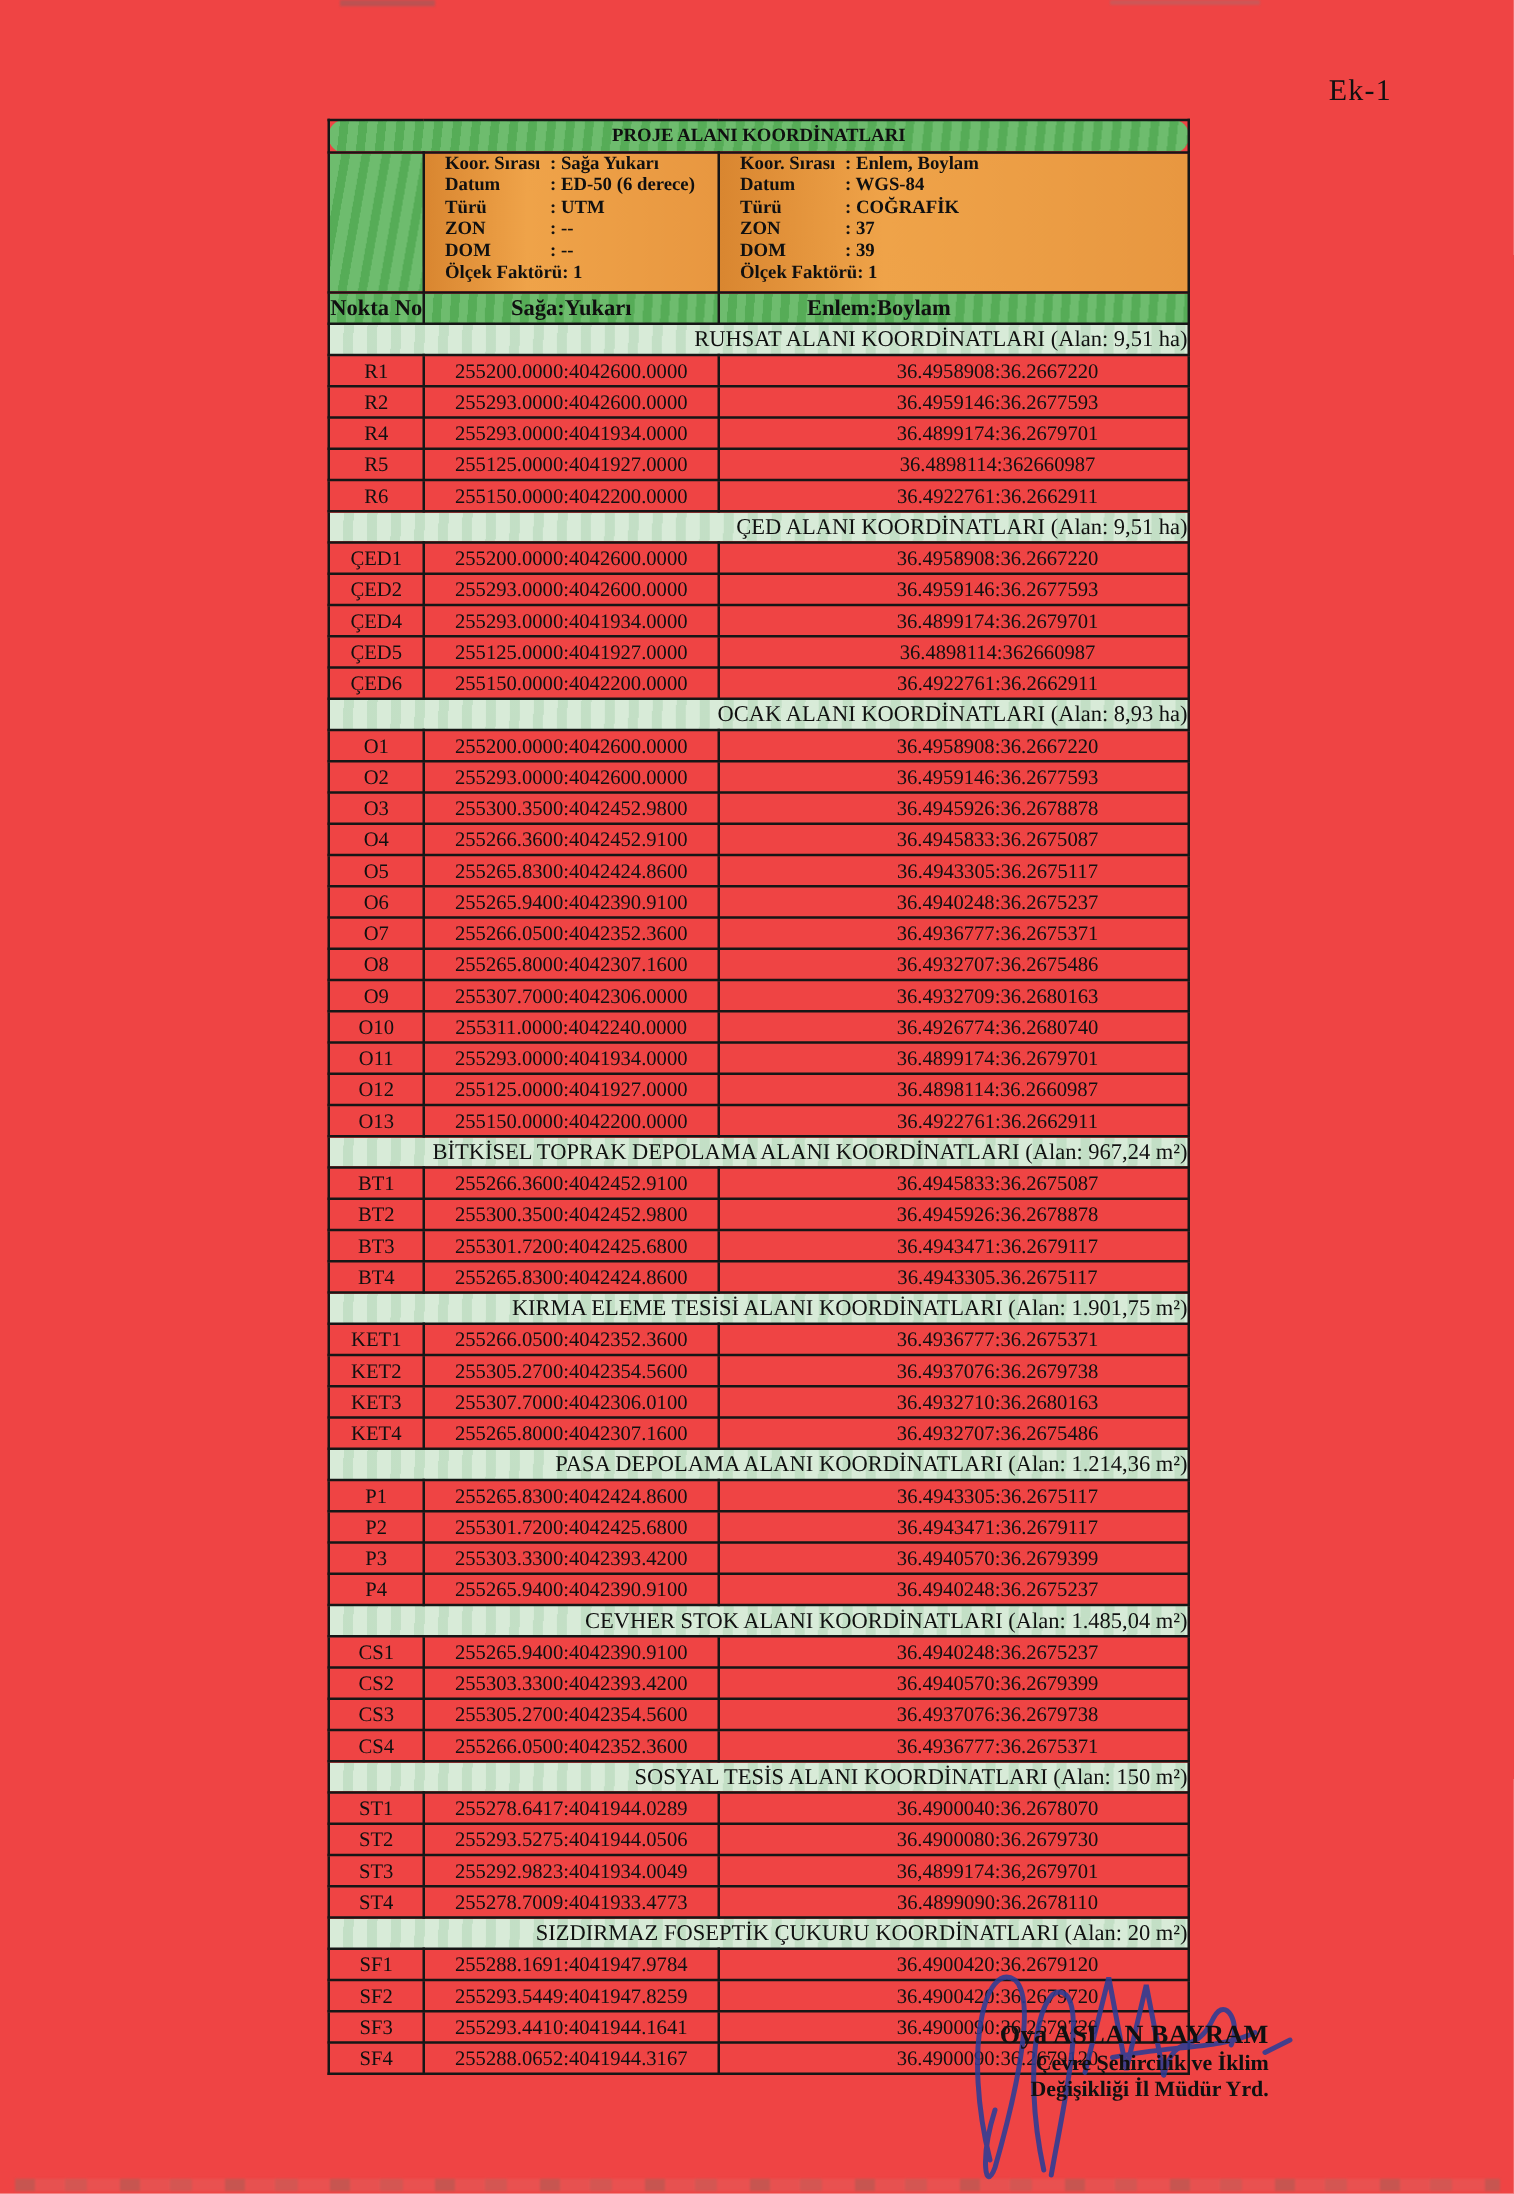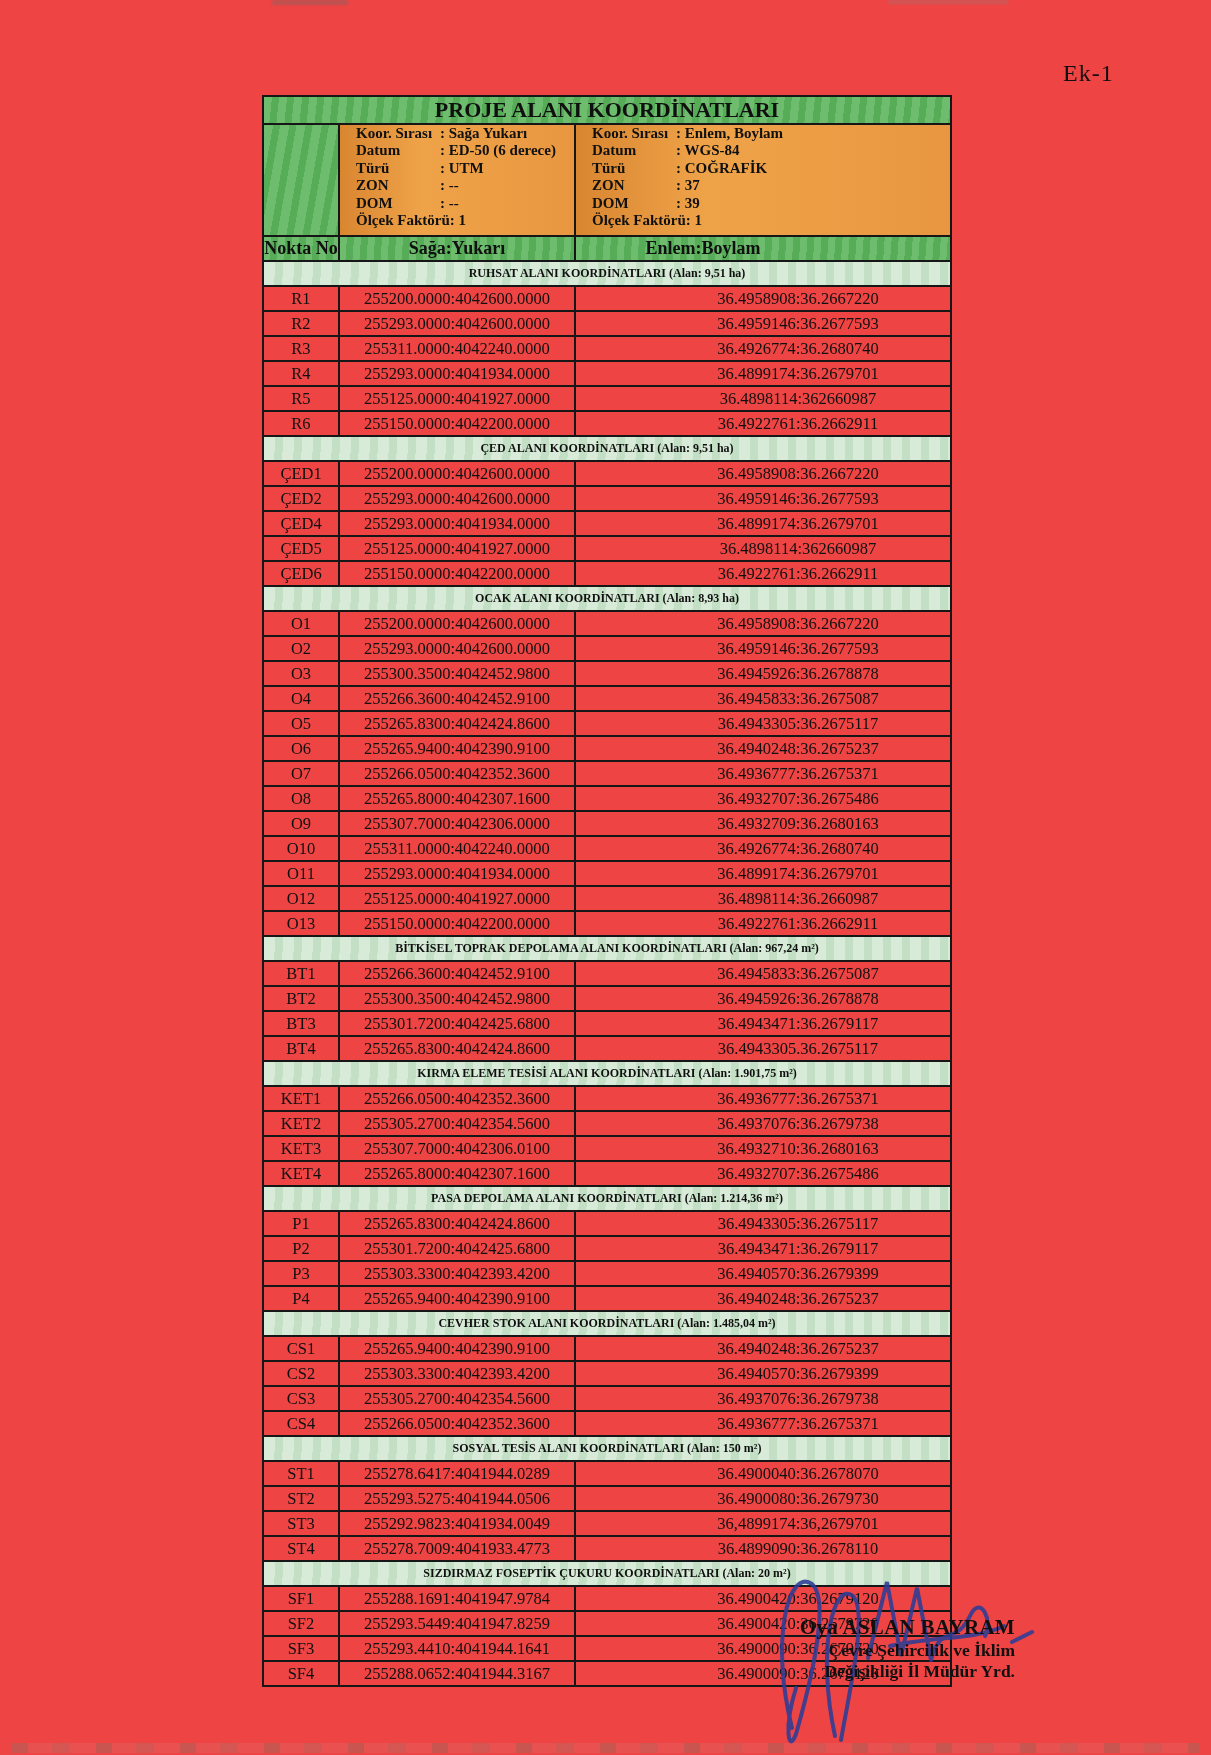--- a/index.html
+++ b/index.html
@@ -13,21 +13,21 @@
     font-size:24px; letter-spacing:1px;
   }
   table.coords {
     position:absolute; left:262px; top:95px; width:688px;
     border-collapse:collapse; table-layout:fixed;
   }
   table.coords td { border:2px solid #161616; padding:0; overflow:hidden; }
   .title-row td {
     height:24px; background:#5db45e;
     background-image:repeating-linear-gradient(96deg, rgba(255,255,255,.10) 0 8px, rgba(0,80,0,.08) 8px 15px);
-    text-align:center; font-weight:bold; font-size:22px; padding-right:130px;
+    text-align:center; font-weight:bold; font-size:15px; padding-right:130px;border-radius:12px;
   }
   .meta-row { height:112px; }
   .green-fill {
     background:#5db45e;
     background-image:repeating-linear-gradient(100deg, rgba(255,255,255,.10) 0 9px, rgba(0,80,0,.08) 9px 16px);
   }
   .orange-cell {
     background:linear-gradient(90deg,#d98630,#efa349 35%,#e89740);
     vertical-align:top; padding:5px 4px 2px 11px;
   }
@@ -35,21 +35,21 @@
   .meta-line .ml { width:84px; flex:none;margin-left:16px; }
   .colhdr-row td {
     height:23px; background:#5db45e;
     background-image:repeating-linear-gradient(94deg, rgba(255,255,255,.10) 0 7px, rgba(0,80,0,.08) 7px 14px);
     text-align:center; font-weight:bold; font-size:18px;
   }
   .colhdr-row td.c3h { padding-right:120px; }
   td.sec {
     height:23px; background:#cfe7d0;
     background-image:repeating-linear-gradient(92deg, rgba(255,255,255,.18) 0 11px, rgba(40,120,60,.07) 11px 19px);
-    text-align:center; font-weight:bold; font-size:12px;
+    text-align:right; font-weight:normal; font-size:18px;
     padding-right:120px; white-space:nowrap;
   }
   tr.data td { height:23px; font-size:16.5px; text-align:center; white-space:nowrap; }
   tr.data td.c3 { padding-left:70px; }
   .sig-block {
     position:absolute; left:655px; top:1614px; width:360px;
     text-align:right; line-height:21px;
   }
   .sig-name { font-size:21px; font-weight:bold; line-height:26px; letter-spacing:.3px; }
   .sig-title { font-size:17.5px; font-weight:bold; }
@@ -159,25 +159,20 @@
           <td class="c1">R1</td>
           <td class="c2">255200.0000:4042600.0000</td>
           <td class="c3">36.4958908:36.2667220</td>
         </tr>
         <tr class="data">
           <td class="c1">R2</td>
           <td class="c2">255293.0000:4042600.0000</td>
           <td class="c3">36.4959146:36.2677593</td>
         </tr>
         <tr class="data">
-          <td class="c1">R3</td>
-          <td class="c2">255311.0000:4042240.0000</td>
-          <td class="c3">36.4926774:36.2680740</td>
-        </tr>
-        <tr class="data">
           <td class="c1">R4</td>
           <td class="c2">255293.0000:4041934.0000</td>
           <td class="c3">36.4899174:36.2679701</td>
         </tr>
         <tr class="data">
           <td class="c1">R5</td>
           <td class="c2">255125.0000:4041927.0000</td>
           <td class="c3">36.4898114:362660987</td>
         </tr>
         <tr class="data">

